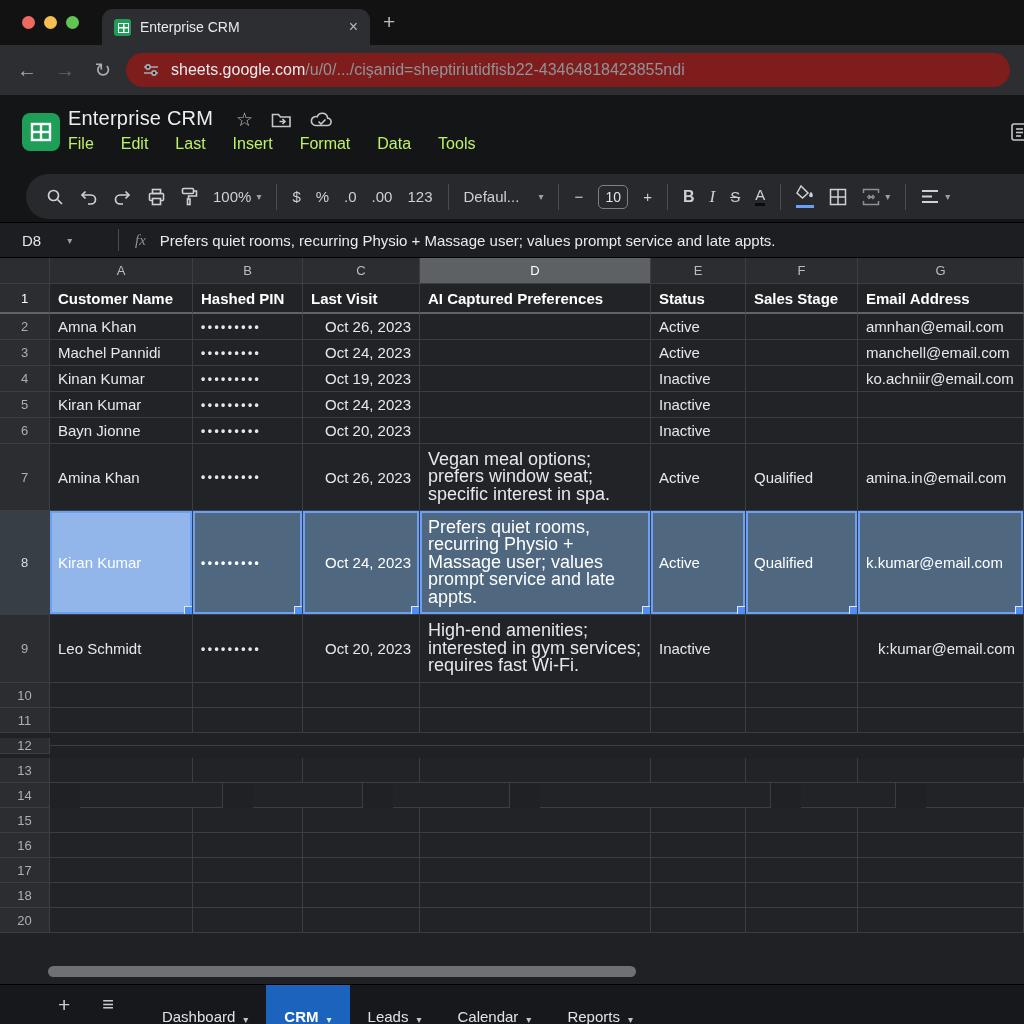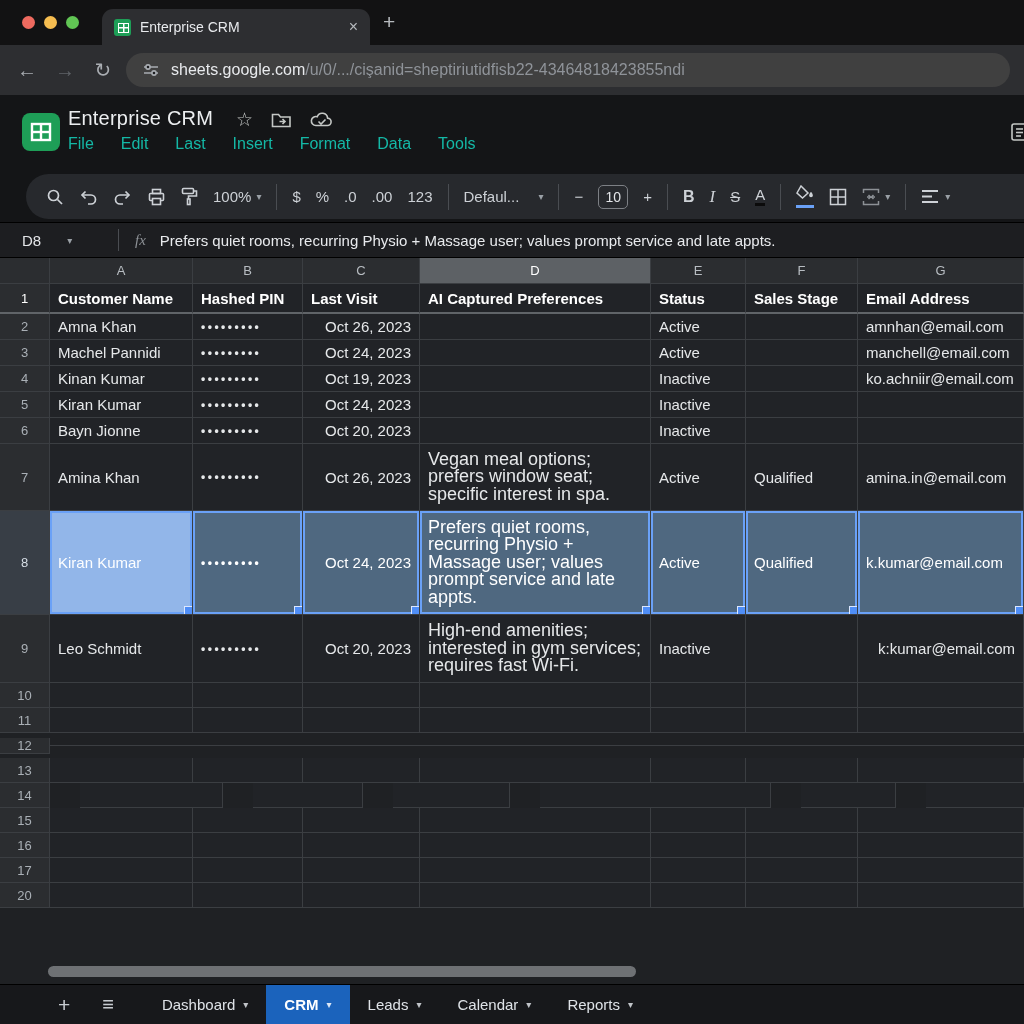--- a/index.html
+++ b/index.html
@@ -17,32 +17,32 @@
   .favicon::after { content:""; position:absolute; left:4px; top:4px; width:9px; height:8px; border:1.5px solid #fff;
      background:linear-gradient(#fff,#fff) 50% 0/1.5px 100% no-repeat, linear-gradient(#fff,#fff) 0 50%/100% 1.5px no-repeat; }
   .btab-title { font-size:14px; color:#e8eaed; flex:1; white-space:nowrap; overflow:hidden; }
   .tab-close { color:#b6babe; font-size:16px; cursor:default; }
   .newtab { position:absolute; left:383px; top:10px; font-size:21px; color:#b6babe; }
 
   
   .chrome { position:absolute; left:0; top:45px; width:1024px; height:50px; background:#2d2e31; display:flex; align-items:center; }
   .navbtn { font-size:20px; color:#a9adb2; width:38px; text-align:center; flex:none; }
   .navbtn.dim { color:#5f6368; }
-  .urlbar { height:34px; flex:1; margin:0 14px 0 4px; background:#404040; border-radius:17px; display:flex; align-items:center; padding:0 16px; gap:11px; overflow:hidden; white-space:nowrap; }
+  .urlbar { height:34px; flex:1; margin:0 14px 0 4px; background:#7f1d1d; border-radius:17px; display:flex; align-items:center; padding:0 16px; gap:11px; overflow:hidden; white-space:nowrap; }
   .url-domain { font-size:16px; color:#e8eaed; }
   .url-path { font-size:16px; color:#8f9399; }
 
   
   .appheader { position:absolute; left:0; top:95px; width:1024px; height:77px; background:#141517; }
   .sheets-logo { position:absolute; left:22px; top:18px; }
   .apptitle { position:absolute; left:68px; top:12px; font-size:20px; color:#eceef0; letter-spacing:.2px; }
   .title-icons { position:absolute; left:236px; top:13px; display:flex; gap:18px; align-items:center; color:#c4c7c5; }
   .star-glyph { font-size:19px; }
   .menus { position:absolute; left:68px; top:40px; display:flex; gap:27px; }
-  .menu-item { font-size:16px; color:#14b8a6; }
+  .menu-item { font-size:16px; color:#bef264; }
   .header-right-icon { position:absolute; right:-7px; top:27px; }
 
   
   .toolbar-wrap { position:absolute; left:0; top:172px; width:1024px; height:50px; background:#141517; }
   .toolbar { position:absolute; left:26px; top:2px; width:1060px; height:45px; background:#27292d; border-radius:23px; display:flex; align-items:center; padding:0 6px 0 20px; gap:15px; overflow:hidden; }
   .tbtn { color:#cdd1d6; font-size:15px; display:flex; align-items:center; gap:5px; flex:none; }
   .tsep { width:1px; height:26px; background:#4a4d52; flex:none; }
   .dd { font-size:10px; color:#9aa0a6; }
   .tb-bold { font-weight:bold; font-size:16px; }
   .tb-italic { font-style:italic; font-family:"Liberation Serif","DejaVu Serif",serif; font-size:17px; }
@@ -83,21 +83,21 @@
   .handle { position:absolute; right:-1px; bottom:-1px; width:9px; height:9px; background:#4f8ef7; border:1px solid #dbe7ff; }
 
   
   .hscroll { position:absolute; left:48px; top:966px; width:588px; height:11px; border-radius:6px; background:#6e7174; }
 
   
   .tabsbar { position:absolute; left:0; top:984px; width:1024px; height:40px; background:#17181b; border-top:1px solid #000; display:flex; align-items:center; }
   .tb-add { margin-left:58px; font-size:21px; color:#c7cbd0; }
   .tb-all { margin-left:32px; font-size:20px; color:#c7cbd0; }
   .stabs { display:flex; margin-left:30px; height:40px; }
-  .stab { display:flex; align-items:center; gap:8px; padding:0 18px; font-size:15px; color:#dfe3e8; height:40px; }
+  .stab { display:flex; align-items:flex-end; gap:8px; padding:0 18px; font-size:15px; color:#dfe3e8; height:40px; }
   .stab.active { background:#1b63bc; color:#fff; font-weight:bold; }
   .stab .dd { color:inherit; opacity:.85; }
 
   svg.ic { display:block; }
 </style>
 </head>
 <body>
 
 <div class="screen">
 
@@ -471,20 +471,30 @@
           <div class="cell rn w-rn">17</div>
           <div class="cell w-a"></div>
           <div class="cell w-b"></div>
           <div class="cell w-c"></div>
           <div class="cell w-d"></div>
           <div class="cell w-e"></div>
           <div class="cell w-f"></div>
           <div class="cell w-g"></div>
         </div>
         <div class="grow" style="height: 25px; overflow: hidden;">
+          <div class="cell rn w-rn">18</div>
+          <div class="cell w-a"></div>
+          <div class="cell w-b"></div>
+          <div class="cell w-c"></div>
+          <div class="cell w-d"></div>
+          <div class="cell w-e"></div>
+          <div class="cell w-f"></div>
+          <div class="cell w-g"></div>
+        </div>
+        <div class="grow" style="height: 25px; overflow: hidden;">
           <div class="cell rn w-rn">20</div>
           <div class="cell w-a"></div>
           <div class="cell w-b"></div>
           <div class="cell w-c"></div>
           <div class="cell w-d"></div>
           <div class="cell w-e"></div>
           <div class="cell w-f"></div>
           <div class="cell w-g"></div>
         </div>
       </div>

